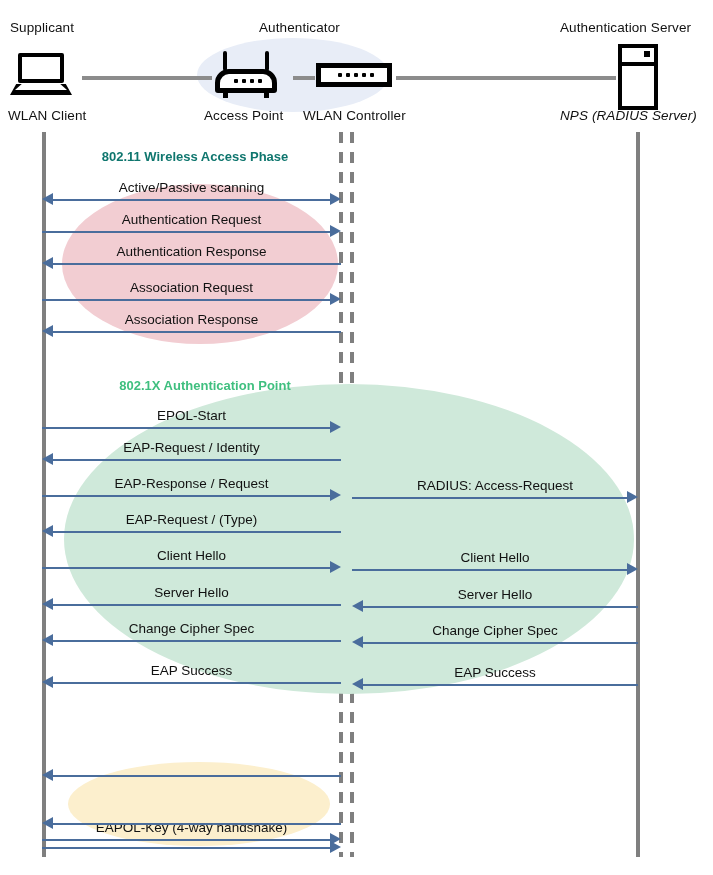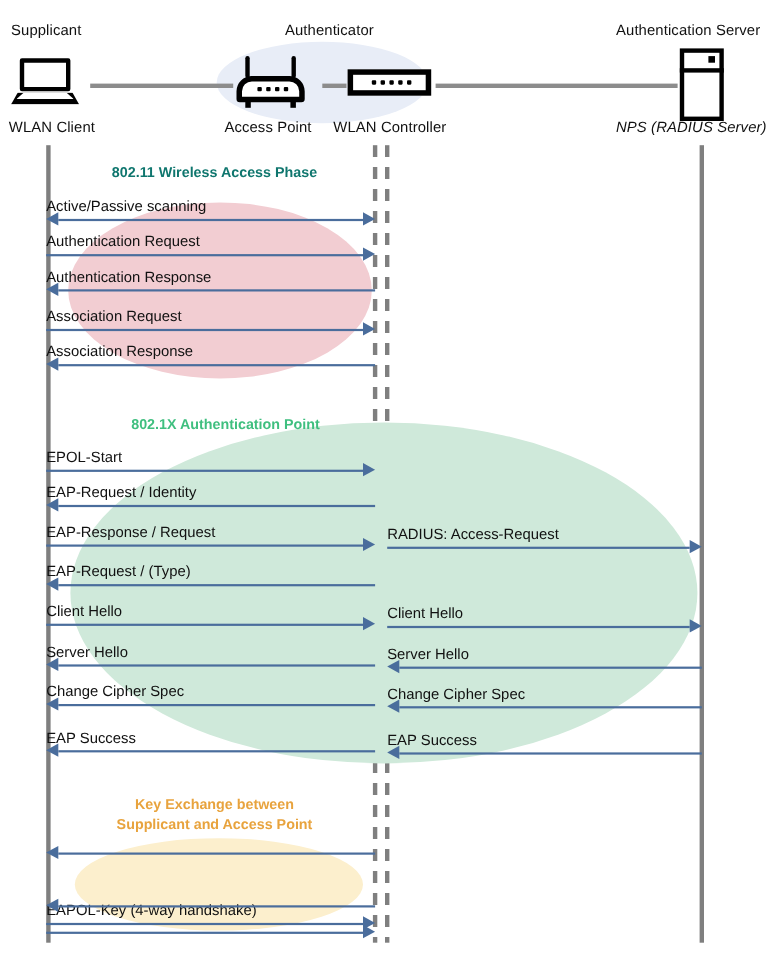--- a/index.html
+++ b/index.html
@@ -136,21 +136,21 @@
     width:0;height:0;
     border-top:6px solid transparent;
     border-bottom:6px solid transparent;
   }
   .arrow-right{border-left:11px solid #4a6d9c;}
   .arrow-left{border-right:11px solid #4a6d9c;}
   .msg-label{
     position:absolute;
     top:-2px;
     width:100%;
-    text-align:left;
+    text-align:center;
     font-size:13.5px;
     color:#111;
     white-space:nowrap;
     line-height:18px;
   }
 </style>
 </head>
 <body>
 
 <div id="canvas">
@@ -211,22 +211,20 @@
   <div class="lifeline-dashed" style="left:339px; top:132px; height:725px;"></div>
   <div class="lifeline-dashed" style="left:350px; top:132px; height:725px;"></div>
   <div class="lifeline" style="left:636px; top:132px; height:725px;"></div>
 
   <div class="blob" style="left:62px; top:184px; width:276px; height:160px; background:#f2cdd2;"></div>
   <div class="blob" style="left:64px; top:384px; width:570px; height:310px; background:#cfe9da;"></div>
   <div class="blob" style="left:68px; top:762px; width:262px; height:84px; background:#fcefcd;"></div>
 
   <div class="phase-title" style="left:60px; top:147px; width:270px; color:#0f766e;">802.11 Wireless Access Phase</div>
   <div class="phase-title" style="left:70px; top:376px; width:270px; color:#3fbf7f;">802.1X Authentication Point</div>
-  <div class="phase-title" style="left:60px; top:721px; width:270px; color:#e8a33d;">Key Exchange between
-Supplicant and Access Point</div>
 
   <div class="msg" style="left:42px; top:181px; width:299px;">
     <div class="msg-line" style="left:11px; width:277px;"></div>
     <div class="arrowhead arrow-left" style="left:0px;"></div>
     <div class="arrowhead arrow-right" style="right:0px;"></div>
     <div class="msg-label">Active/Passive scanning</div>
   </div>
 
   <div class="msg" style="left:42px; top:213px; width:299px;">
     <div class="msg-line" style="left:0px; width:288px;"></div>

